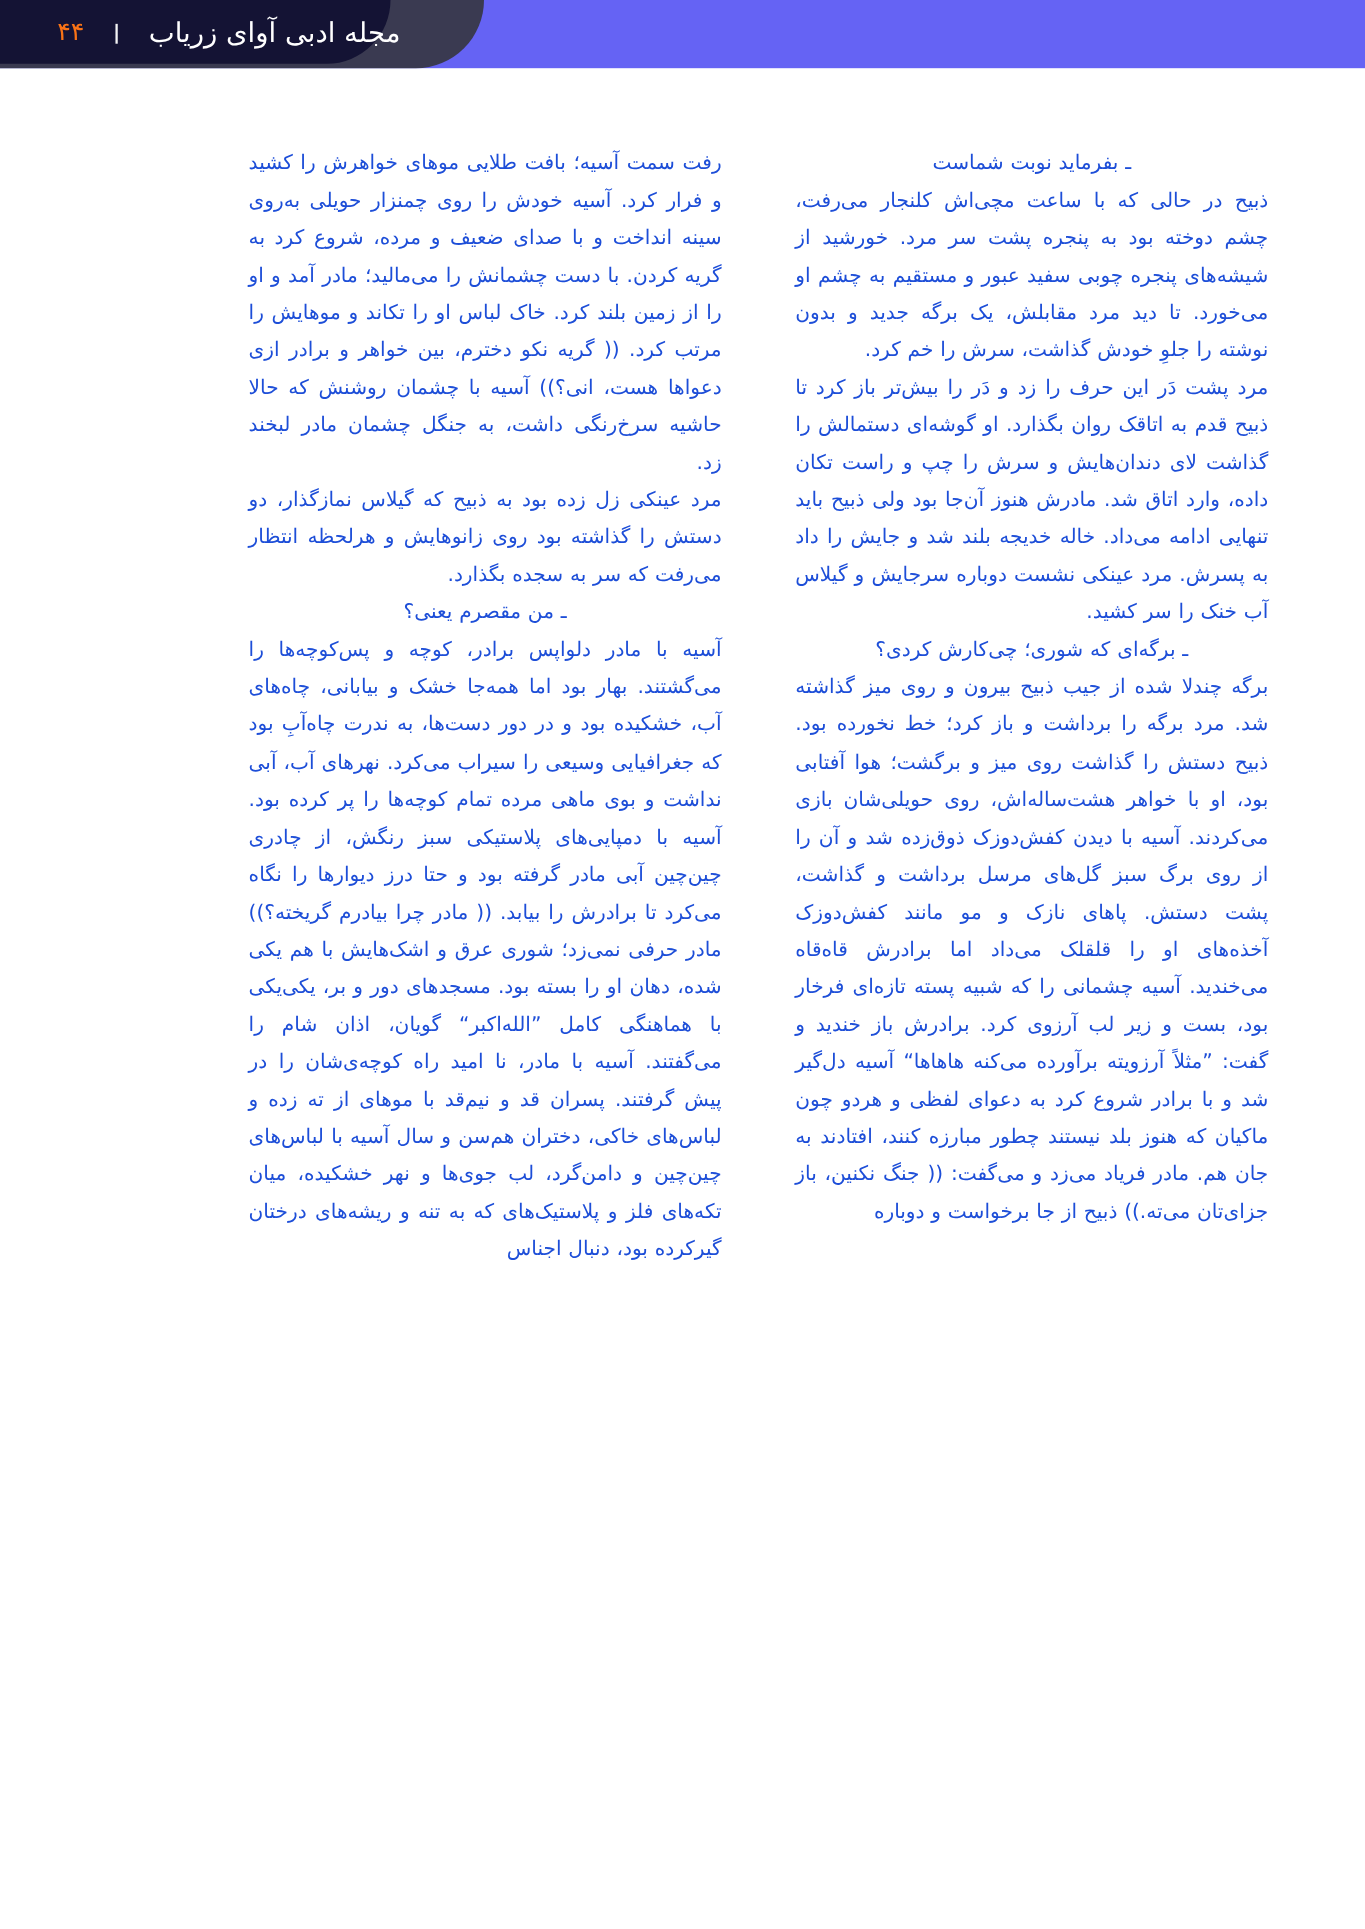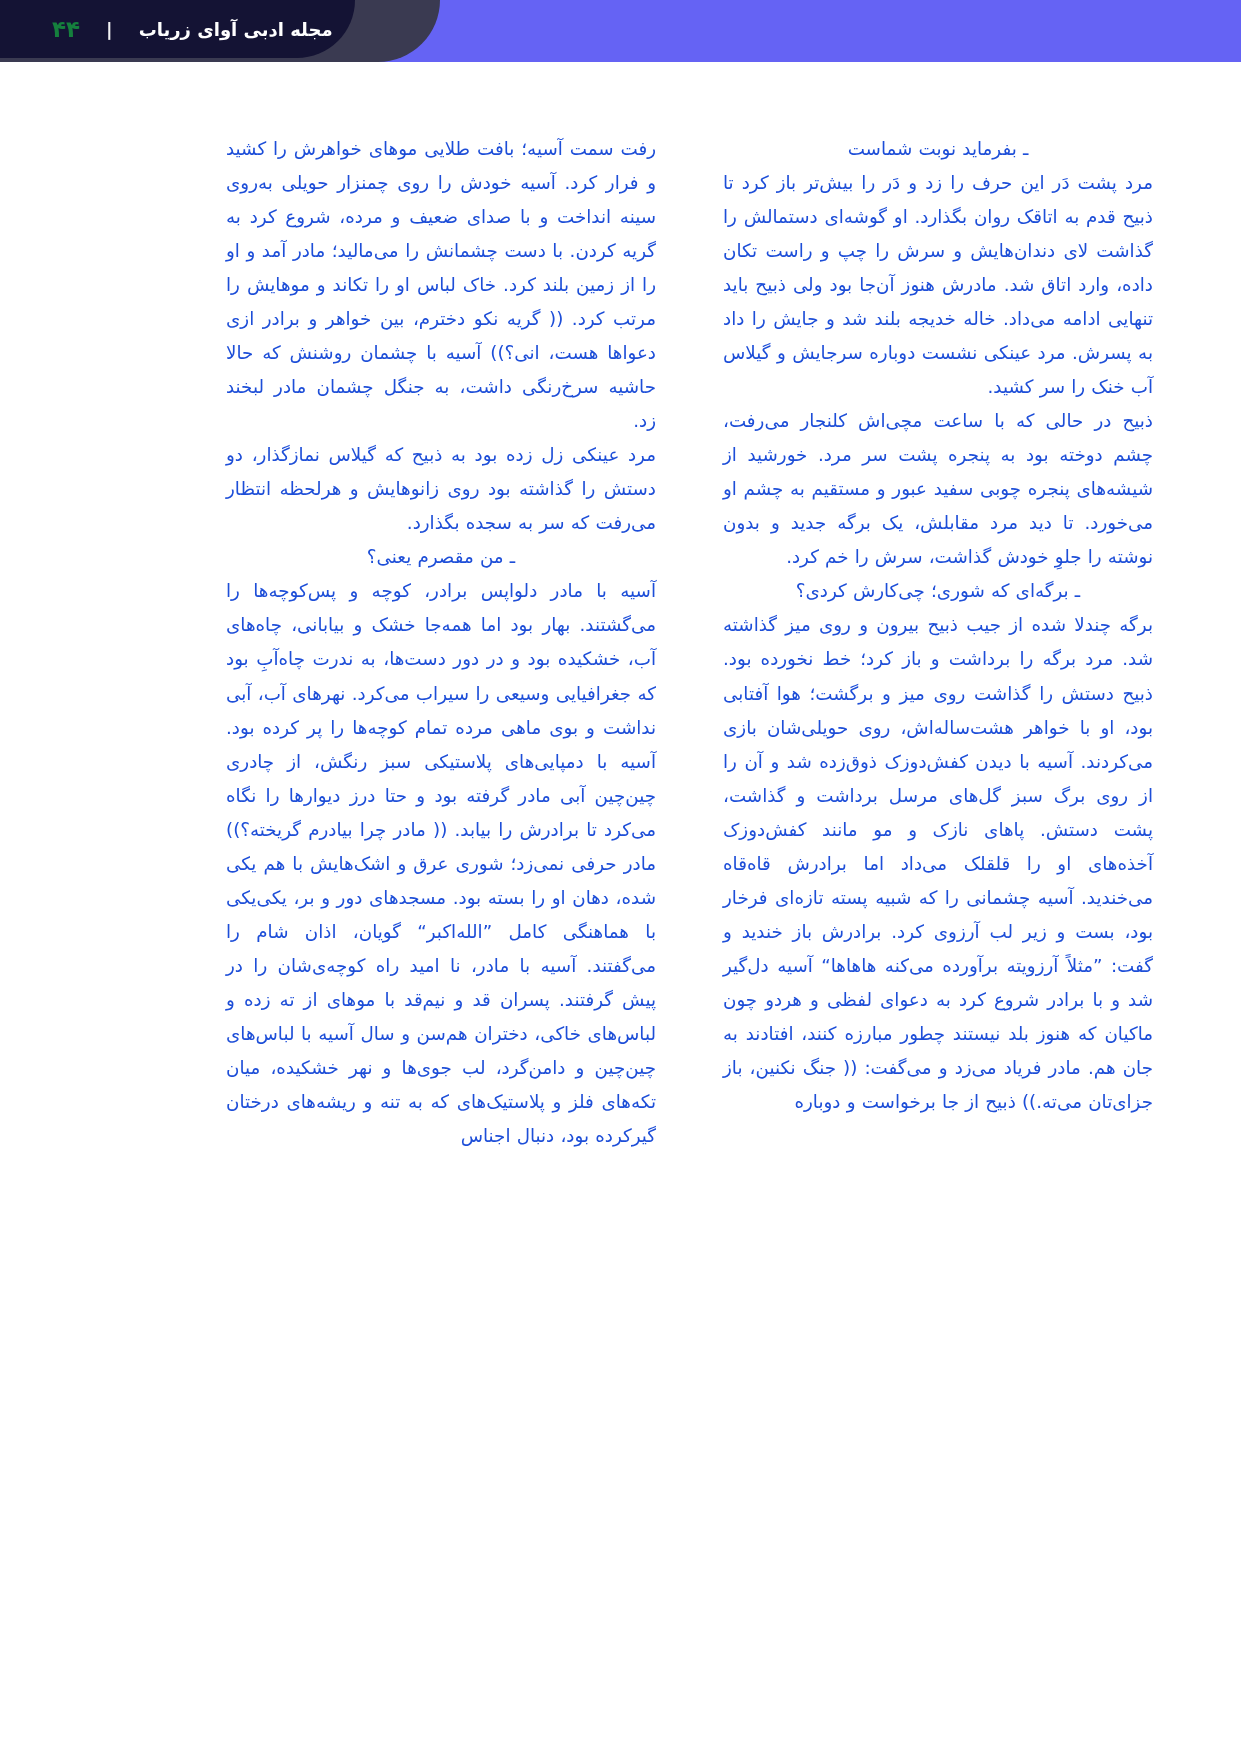--- a/index.html
+++ b/index.html
@@ -69,39 +69,39 @@
     gap: 0;
     margin-right: auto;
     margin-left: auto;
     padding: 0 28px 0 52px;
     width: 100%;
     justify-content: flex-end;
   }
 
   .header-title {
     color: #ffffff;
-    font-size: 18px;
-    font-weight: bold;
+    font-size: 25px;
+    font-weight: normal;
     letter-spacing: -0.2px;
     direction: rtl;
     white-space: nowrap;
   }
 
   .header-sep {
     color: #ffffff;
     font-size: 18px;
     font-weight: bold;
     margin: 0 26px;
     opacity: 0.95;
   }
 
   .header-pagenum {
-    color: #15803d;
+    color: #f97316;
     font-size: 23px;
-    font-weight: bold;
+    font-weight: normal;
     letter-spacing: 0.5px;
   }
 
   
   .content {
     position: absolute;
     top: 132px;
     right: 88px;
     width: 1065px;      
     height: 1500px;
@@ -146,22 +146,22 @@
       <span class="header-sep">|</span>
       <span class="header-pagenum">۴۴</span>
     </div>
   </div>
 </div>
 
 <div class="content">
 
   <div class="column" id="col-right">
     <p class="dialogue">ـ بفرماید نوبت شماست</p>
+    <p>ذبیح در حالی که با ساعت مچی‌اش کلنجار می‌رفت، چشم دوخته بود به پنجره پشت سر مرد. خورشید از شیشه‌های پنجره چوبی سفید عبور و مستقیم به چشم او می‌خورد. تا دید مرد مقابلش، یک برگه جدید و بدون نوشته را جلوِ خودش گذاشت، سرش را خم کرد.</p>
     <p>مرد پشت دَر این حرف را زد و دَر را بیش‌تر باز کرد تا ذبیح قدم به اتاقک روان بگذارد. او گوشه‌ای دستمالش را گذاشت لای دندان‌هایش و سرش را چپ و راست تکان داده، وارد اتاق شد. مادرش هنوز آن‌جا بود ولی ذبیح باید تنهایی ادامه می‌داد. خاله خدیجه بلند شد و جایش را داد به پسرش. مرد عینکی نشست دوباره سرجایش و گیلاس آب خنک را سر کشید.</p>
-    <p>ذبیح در حالی که با ساعت مچی‌اش کلنجار می‌رفت، چشم دوخته بود به پنجره پشت سر مرد. خورشید از شیشه‌های پنجره چوبی سفید عبور و مستقیم به چشم او می‌خورد. تا دید مرد مقابلش، یک برگه جدید و بدون نوشته را جلوِ خودش گذاشت، سرش را خم کرد.</p>
     <p class="dialogue">ـ برگه‌ای که شوری؛ چی‌کارش کردی؟</p>
     <p>برگه چندلا شده از جیب ذبیح بیرون و روی میز گذاشته شد. مرد برگه را برداشت و باز کرد؛ خط نخورده بود. ذبیح دستش را گذاشت روی میز و برگشت؛ هوا آفتابی بود، او با خواهر هشت‌ساله‌اش، روی حویلی‌شان بازی می‌کردند. آسیه با دیدن کفش‌دوزک ذوق‌زده شد و آن را از روی برگ سبز گل‌های مرسل برداشت و گذاشت، پشت دستش. پاهای نازک و مو مانند کفش‌دوزک آخذه‌های او را قلقلک می‌داد اما برادرش قاه‌قاه می‌خندید. آسیه چشمانی را که شبیه پسته تازه‌ای فرخار بود، بست و زیر لب آرزوی کرد. برادرش باز خندید و گفت: ”مثلاً آرزویته برآورده می‌کنه هاهاها“ آسیه دل‌گیر شد و با برادر شروع کرد به دعوای لفظی و هردو چون ماکیان که هنوز بلد نیستند چطور مبارزه کنند، افتادند به جان هم. مادر فریاد می‌زد و می‌گفت: (( جنگ نکنین، باز جزای‌تان می‌ته.)) ذبیح از جا برخواست و دوباره</p>
   </div>
 
   <div class="column" id="col-left">
     <p>رفت سمت آسیه؛ بافت طلایی موهای خواهرش را کشید و فرار کرد. آسیه خودش را روی چمنزار حویلی به‌روی سینه انداخت و با صدای ضعیف و مرده، شروع کرد به گریه کردن. با دست چشمانش را می‌مالید؛ مادر آمد و او را از زمین بلند کرد. خاک لباس او را تکاند و موهایش را مرتب کرد. (( گریه نکو دخترم، بین خواهر و برادر ازی دعواها هست، انی؟)) آسیه با چشمان روشنش که حالا حاشیه سرخ‌رنگی داشت، به جنگل چشمان مادر لبخند زد.</p>
     <p>مرد عینکی زل زده بود به ذبیح که گیلاس نمازگذار، دو دستش را گذاشته بود روی زانوهایش و هرلحظه انتظار می‌رفت که سر به سجده بگذارد.</p>
     <p class="dialogue">ـ من مقصرم یعنی؟</p>
     <p>آسیه با مادر دلواپس برادر، کوچه و پس‌کوچه‌ها را می‌گشتند. بهار بود اما همه‌جا خشک و بیابانی، چاه‌های آب، خشکیده بود و در دور دست‌ها، به ندرت چاه‌آبِ بود که جغرافیایی وسیعی را سیراب می‌کرد. نهرهای آب، آبی نداشت و بوی ماهی مرده تمام کوچه‌ها را پر کرده بود. آسیه با دمپایی‌های پلاستیکی سبز رنگش، از چادری چین‌چین آبی مادر گرفته بود و حتا درز دیوارها را نگاه می‌کرد تا برادرش را بیابد. (( مادر چرا بیادرم گریخته؟)) مادر حرفی نمی‌زد؛ شوری عرق و اشک‌هایش با هم یکی شده، دهان او را بسته بود. مسجدهای دور و بر، یکی‌یکی با هماهنگی کامل ”الله‌اکبر“ گویان، اذان شام را می‌گفتند. آسیه با مادر، نا امید راه کوچه‌ی‌شان را در پیش گرفتند. پسران قد و نیم‌قد با موهای از ته زده و لباس‌های خاکی، دختران هم‌سن و سال آسیه با لباس‌های چین‌چین و دامن‌گرد، لب جوی‌ها و نهر خشکیده، میان تکه‌های فلز و پلاستیک‌های که به تنه و ریشه‌های درختان گیر‌کرده بود، دنبال اجناس</p>
   </div>

